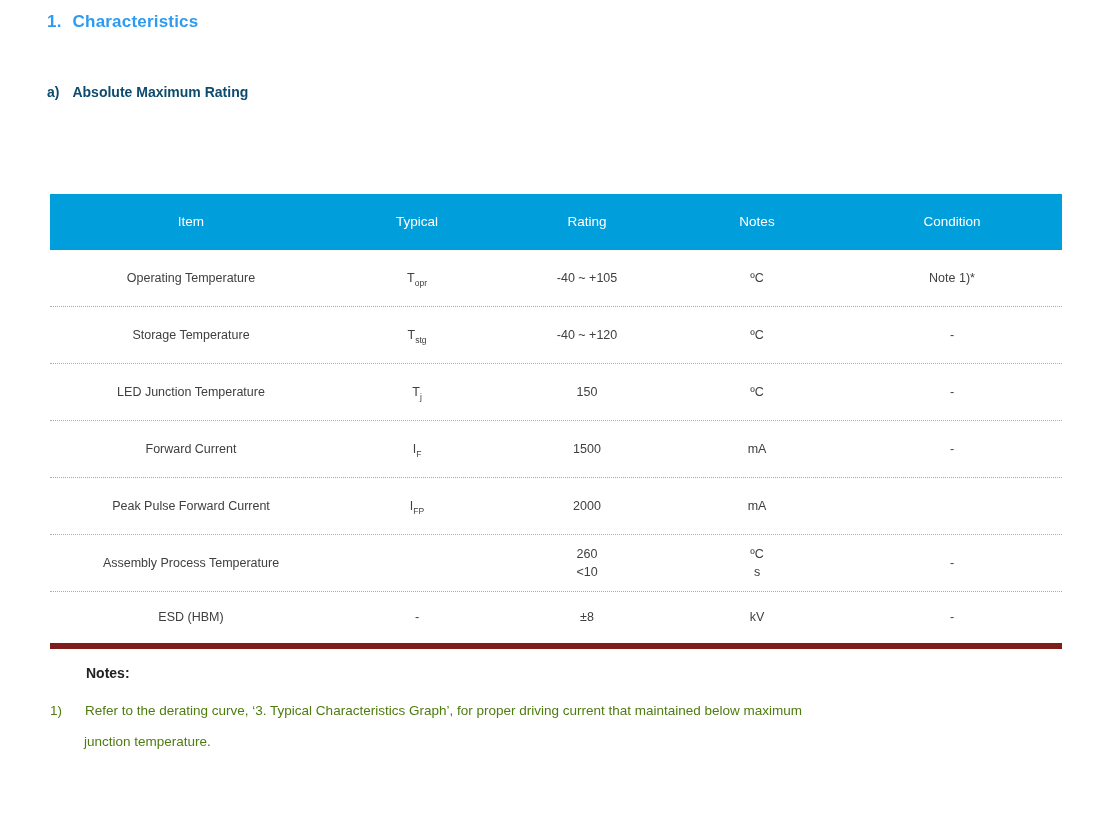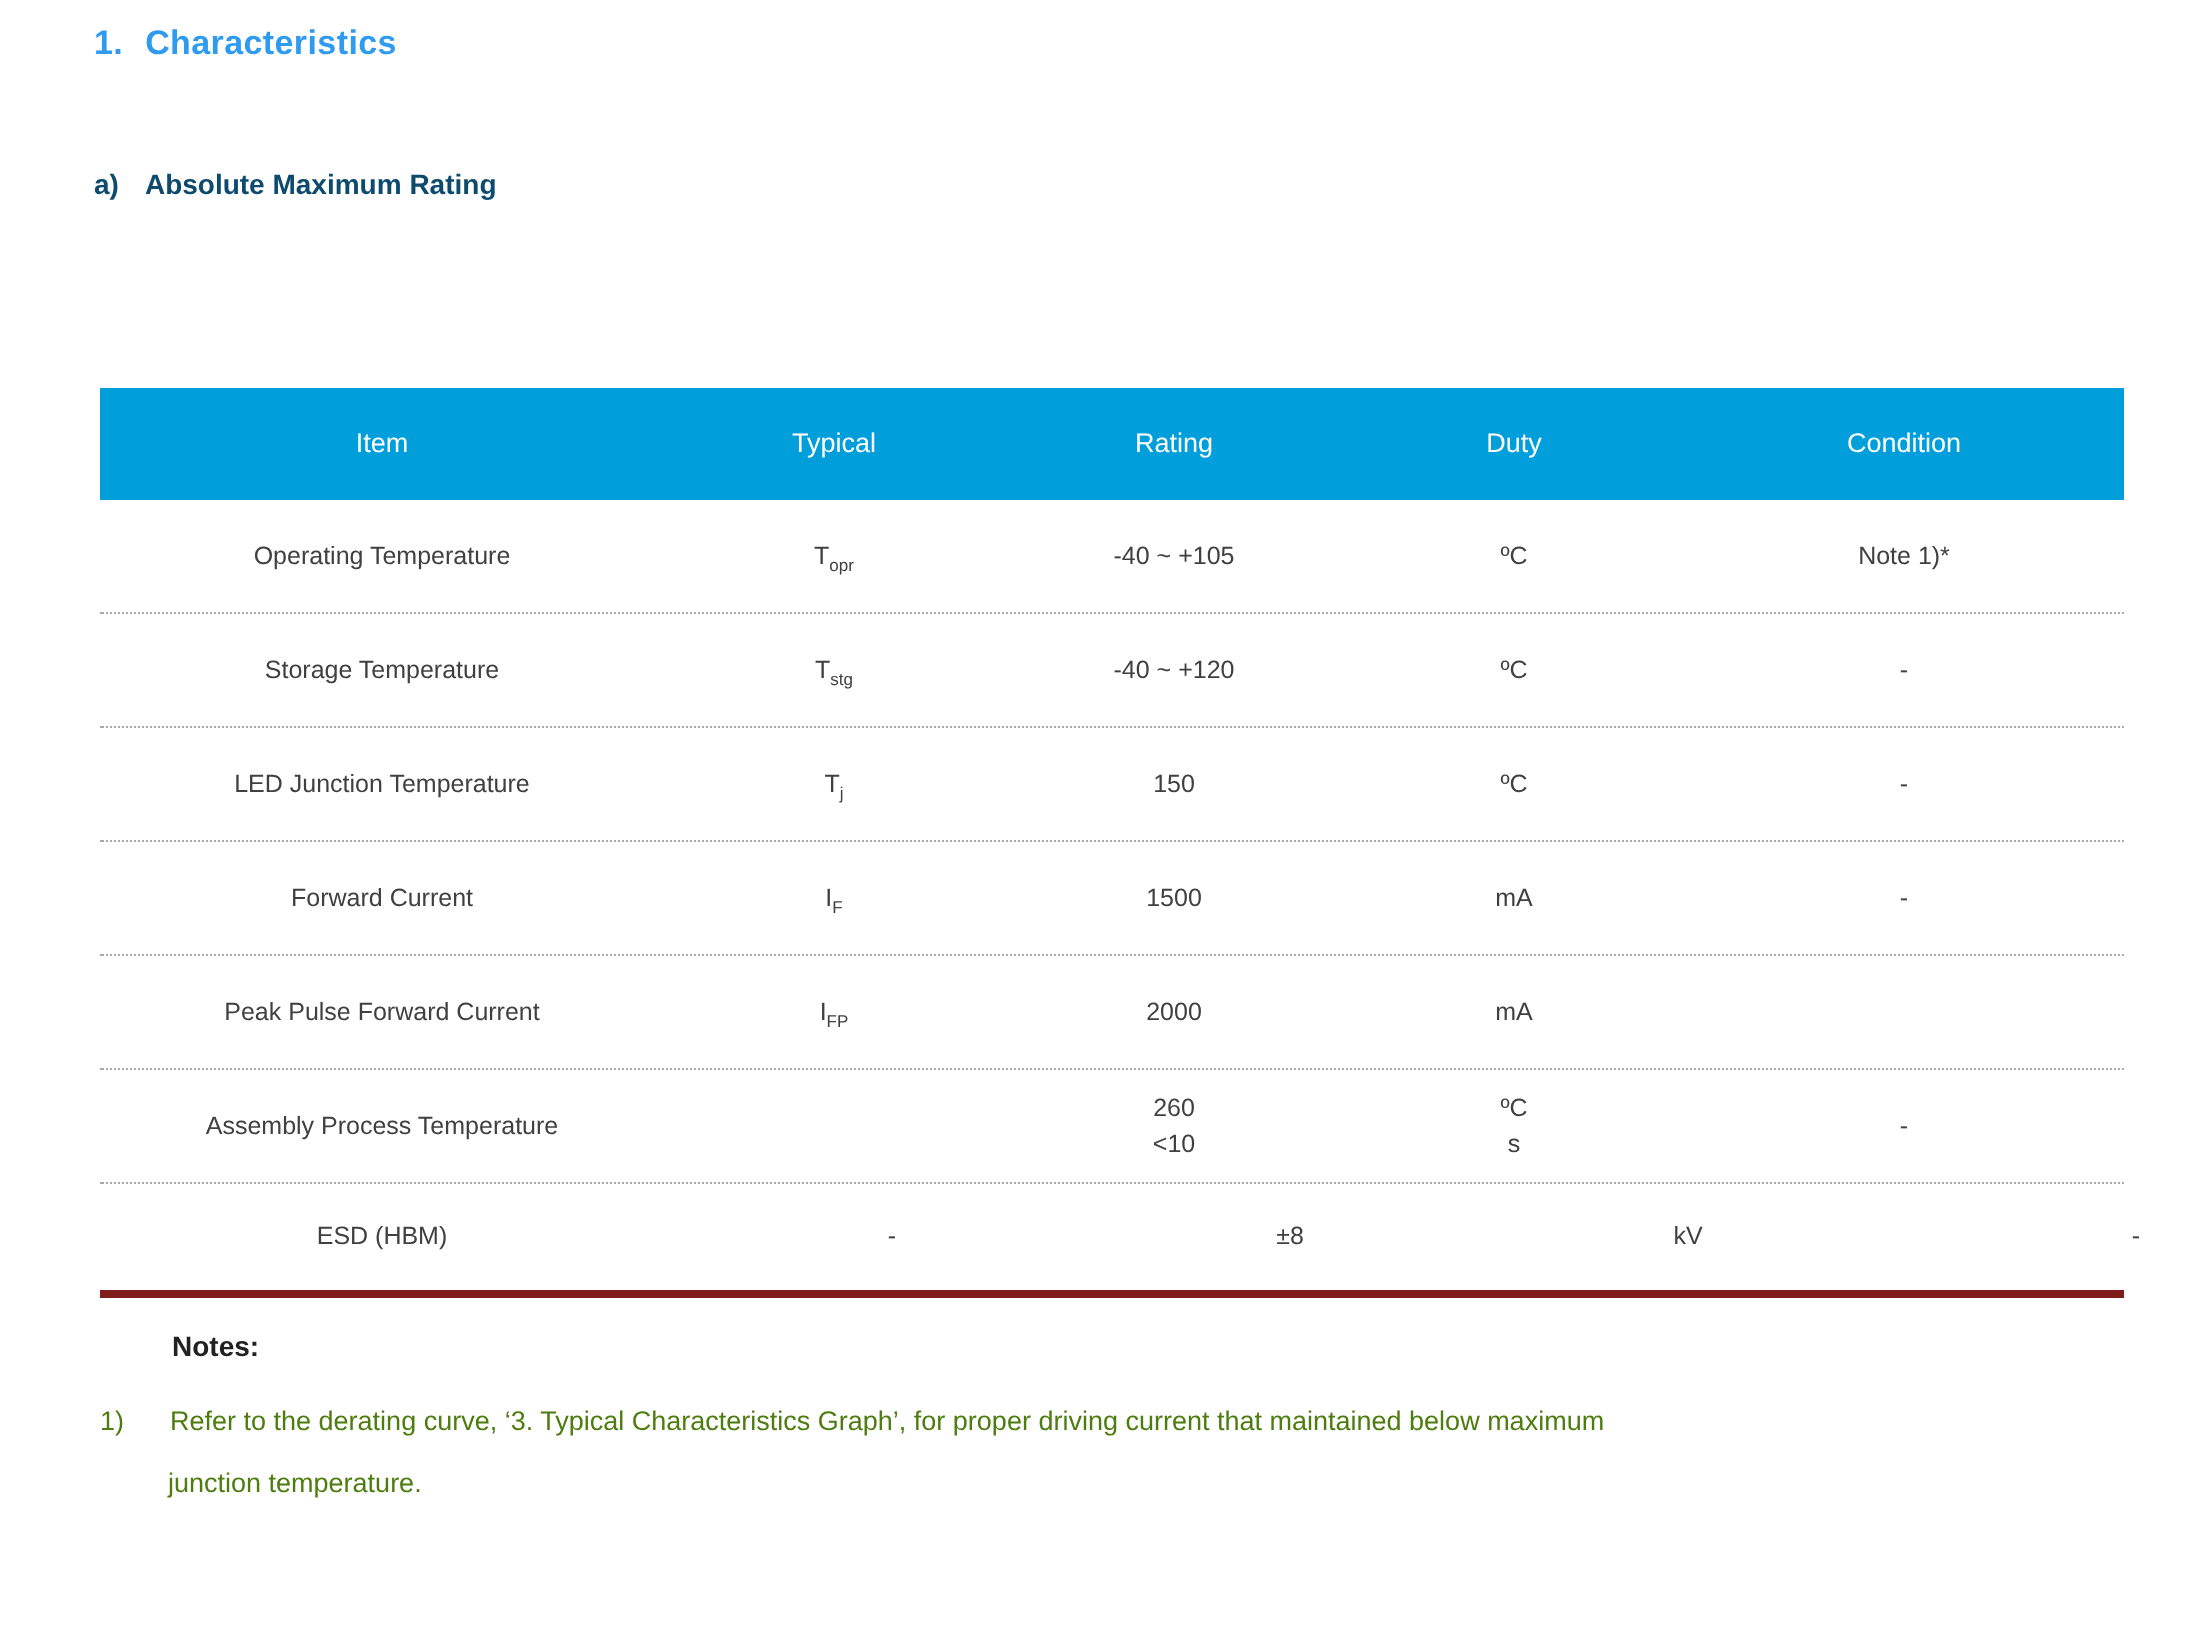--- a/index.html
+++ b/index.html
@@ -39,21 +39,21 @@
     background: #009EDB;
     color: #ffffff;
     font-size: 13.5px;
   }
   .t-body-row {
     height: 57px;
     color: #404040;
     font-size: 12.5px;
     border-bottom: 1px dotted #ababab;
   }
-  .t-body-row:last-child { border-bottom: 4px solid #7f1d1d; gap: 29px; }
+  .t-body-row:last-child { border-bottom: 6px solid #7f1d1d; }
   .t-cell { text-align: center; line-height: 1.45; }
   .t-cell sub { font-size: 8.5px; line-height: 0; }
 
   
   .notes-label {
     position: absolute; left: 50px; top: 665px;
     font-size: 14px; font-weight: bold; color: #212121; padding-left: 36px;
   }
   .note-item {
     position: absolute; left: 50px; top: 703px;
@@ -74,21 +74,21 @@
   <div class="subsection-title">
     <span class="num">a)</span><span>Absolute Maximum Rating</span>
   </div>
 
   <div class="amr-table">
 
     <div class="t-row t-head">
       <div class="t-cell">Item</div>
       <div class="t-cell">Typical</div>
       <div class="t-cell">Rating</div>
-      <div class="t-cell">Duty</div>
+      <div class="t-cell">Notes</div>
       <div class="t-cell">Condition</div>
     </div>
 
     <div class="t-row t-body-row">
       <div class="t-cell">Operating Temperature</div>
       <div class="t-cell"><span>T</span><sub>opr</sub></div>
       <div class="t-cell">-40 ~ +105</div>
       <div class="t-cell">ºC</div>
       <div class="t-cell">Note 1)*</div>
     </div>

